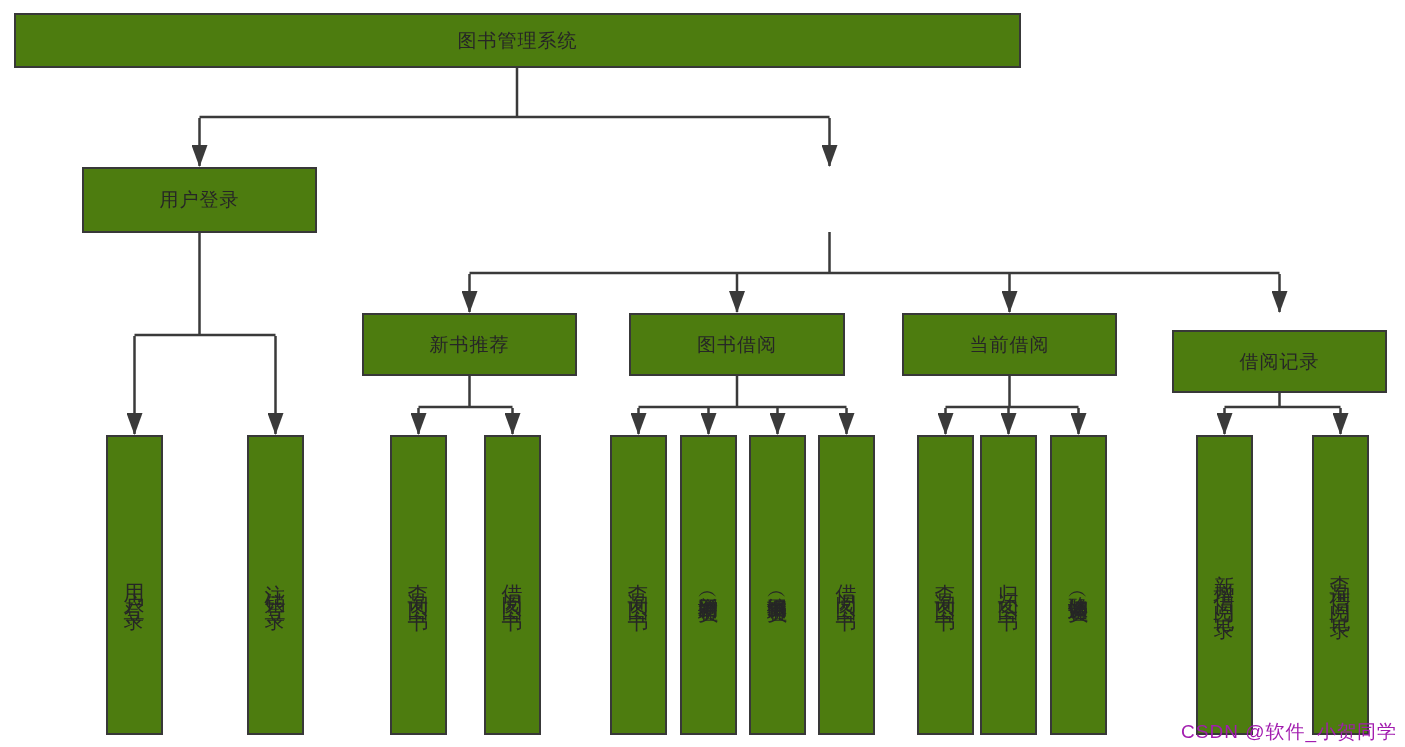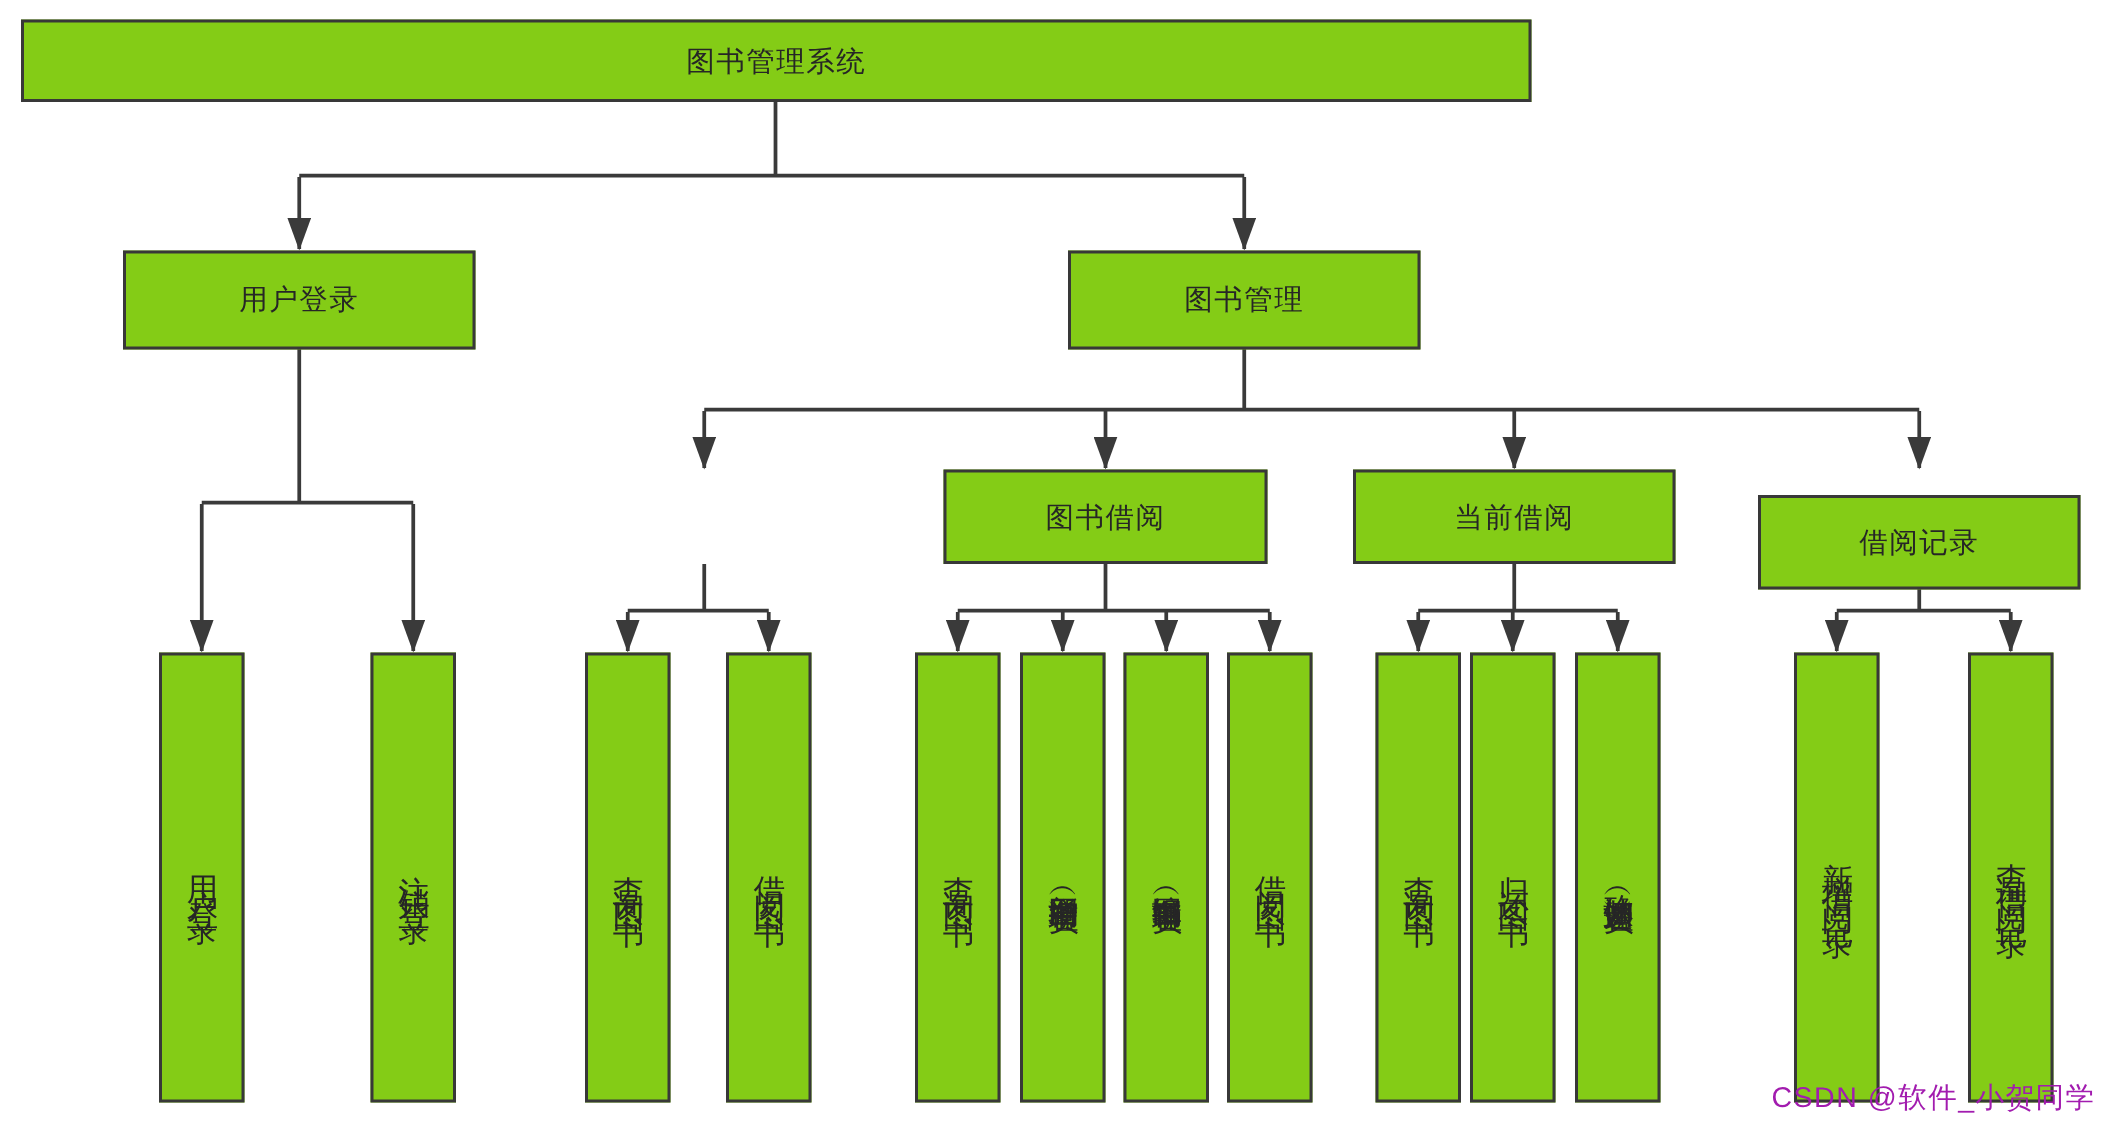--- a/index.html
+++ b/index.html
@@ -19,21 +19,21 @@
     position: absolute;
     left: 0;
     top: 0;
     width: 1405px;
     height: 747px;
   }
   .node {
     position: absolute;
     box-sizing: border-box;
     border: 2px solid #383838;
-    background: #84cc16;
+    background: #4d7c0f;
     display: flex;
     align-items: center;
     justify-content: center;
     color: #262626;
   }
   .node.h span {
     font-size: 19px;
     letter-spacing: 1px;
     white-space: nowrap;
   }
@@ -102,24 +102,24 @@
     </g>
   </svg>
 
   <div class="node h" style="left:14px; top:13px; width:1007px; height:55px;">
     <span>图书管理系统</span>
   </div>
 
   <div class="node h" style="left:82px; top:167px; width:235px; height:66px;">
     <span>用户登录</span>
   </div>
-  <div class="node h" style="left:712px; top:167px; width:235px; height:66px;">
-    <span>图书管理</span>
+
+  <div class="node h" style="left:362px; top:313px; width:215px; height:63px;">
+    <span>新书推荐</span>
   </div>
-
   <div class="node h" style="left:629px; top:313px; width:216px; height:63px;">
     <span>图书借阅</span>
   </div>
   <div class="node h" style="left:902px; top:313px; width:215px; height:63px;">
     <span>当前借阅</span>
   </div>
   <div class="node h" style="left:1172px; top:313px; width:215px; height:63px;margin-top:17px;">
     <span>借阅记录</span>
   </div>
 

